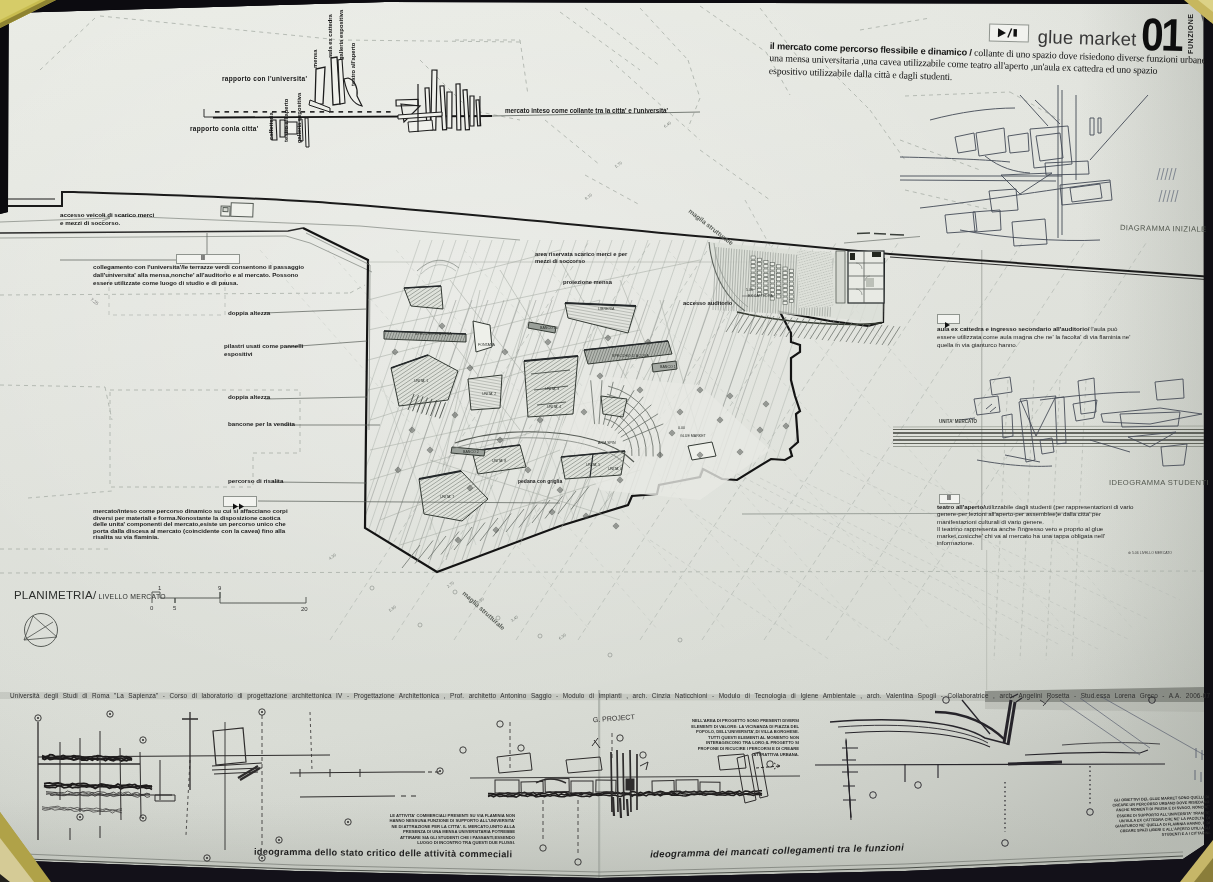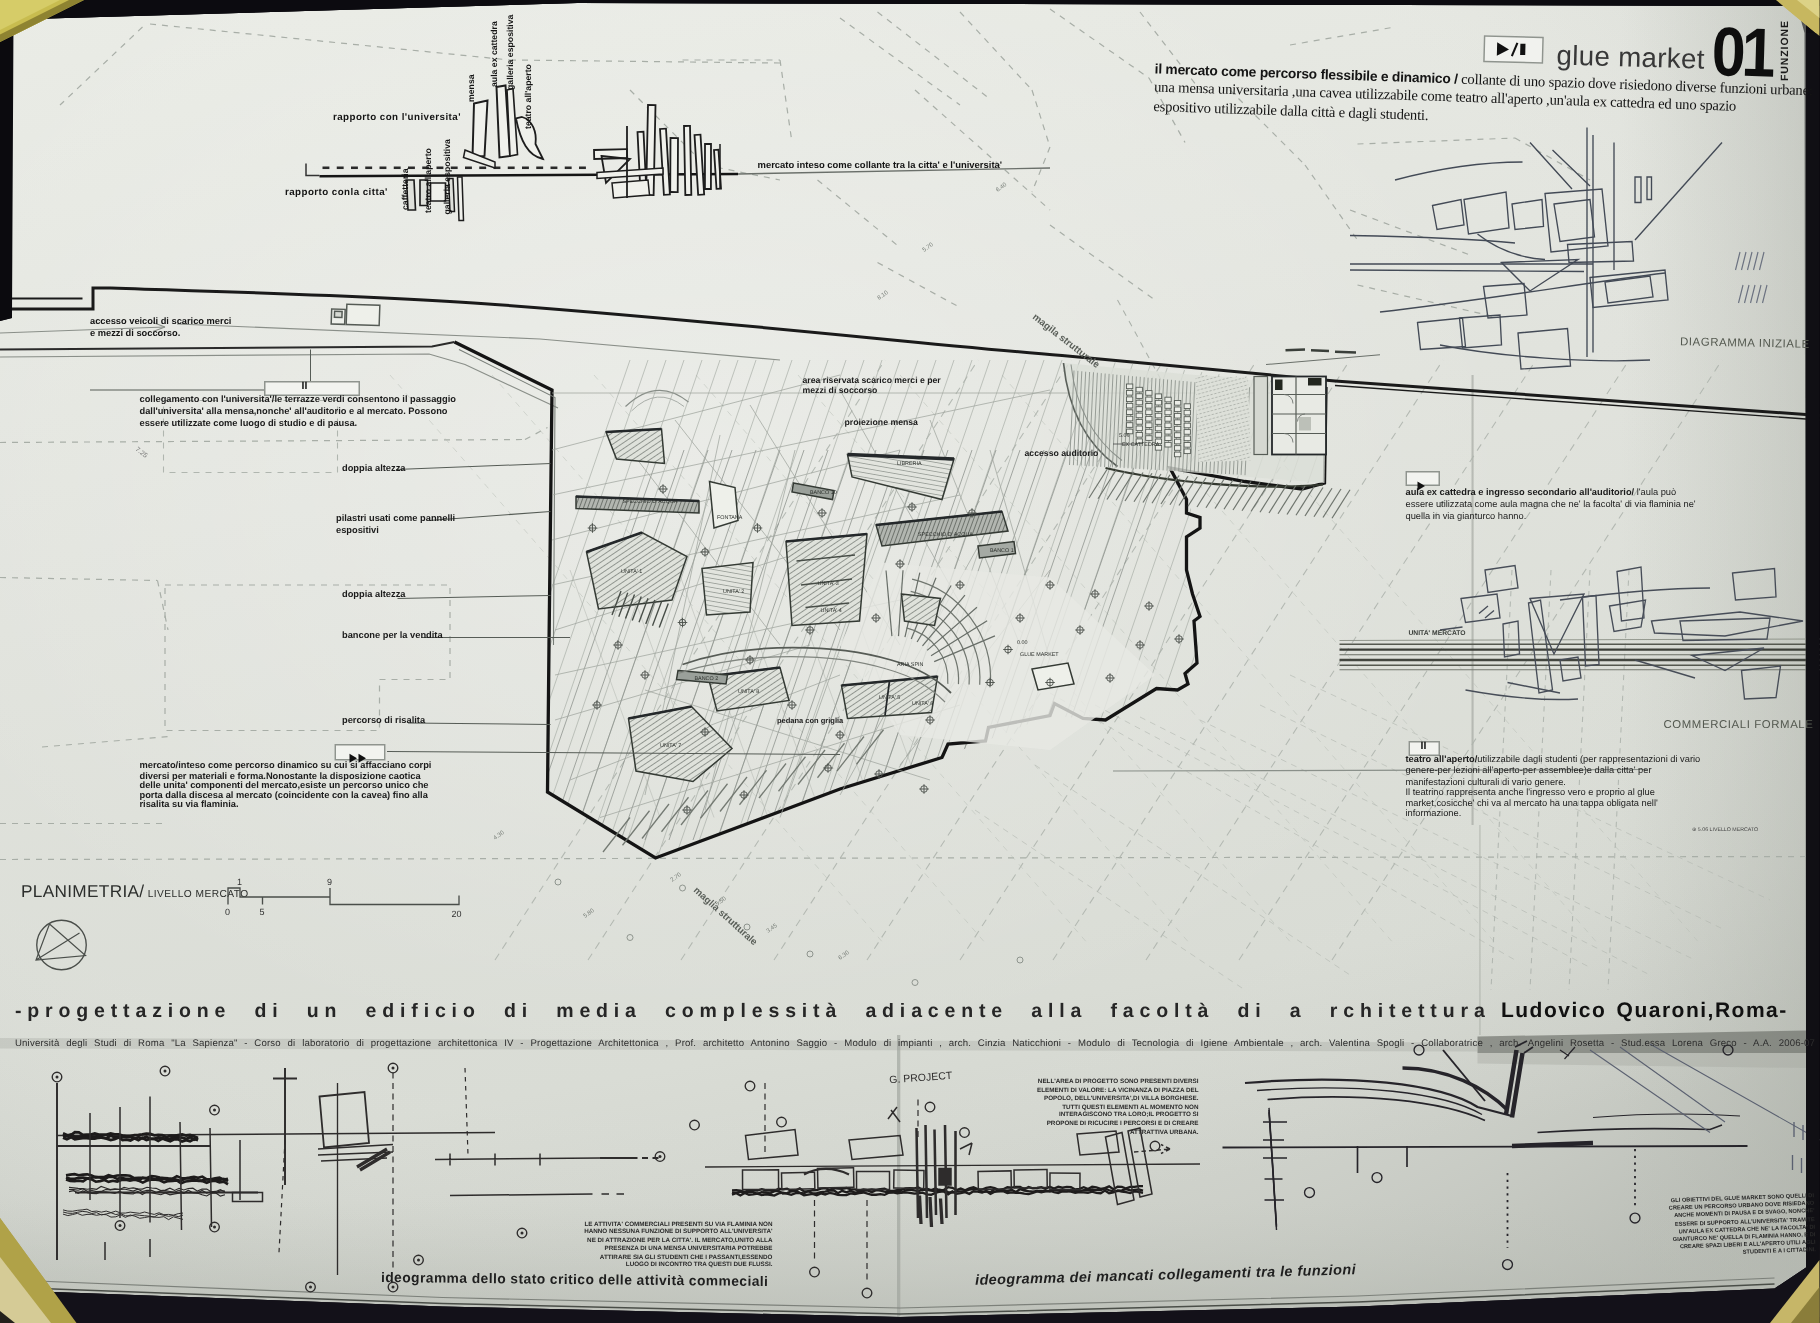--- a/index.html
+++ b/index.html
@@ -1026,25 +1026,24 @@
 <div class="tx" style="left:535px;top:251px;width:95px;font-size:5.8px;line-height:7px;font-weight:bold;color:#1c1c1c;">area  riservata scarico merci e per mezzi di soccorso</div>
 <div class="tx" style="left:563px;top:279px;font-size:5.8px;font-weight:bold;color:#1c1c1c;white-space:nowrap;">proiezione mensa</div>
 <div class="tx" style="left:683px;top:300px;font-size:5.8px;font-weight:bold;color:#1c1c1c;white-space:nowrap;">accesso auditorio</div>
 <div class="tx" style="left:518px;top:478px;font-size:5px;font-weight:bold;color:#1c1c1c;white-space:nowrap;">pedana con griglia</div>
 <div class="tx" style="left:937px;top:314px;width:21px;height:8px;border:1px solid #8f948e;background:#f2f3ef;"><svg width="21" height="8">
         <polygon points="7,1 7,7 12,4" fill="#111"></polygon>
       </svg></div>
 <div class="tx" style="left:937px;top:325px;width:200px;font-size:6.2px;line-height:8px;color:#1c1c1c;"><span class="b">aula ex cattedra e ingresso secondario all'auditorio/</span>  l'aula può essere utilizzata come aula magna che ne' la facolta' di via flaminia ne' quella in via gianturco hanno.</div>
 <div class="tx" style="left:939px;top:419px;font-size:4.5px;font-weight:bold;color:#3a3e3a;white-space:nowrap;">UNITA'  MERCATO</div>
 <div class="tx" style="left:1120px;top:224px;font-size:7.6px;letter-spacing:0.4px;color:#53584f;transform:rotate(1.2deg);white-space:nowrap;">DIAGRAMMA INIZIALE</div>
-<div class="tx" style="left:1109px;top:478px;font-size:7.6px;letter-spacing:0.4px;color:#53584f;white-space:nowrap;">COMMERCIALI FORMALE</div>
+<div class="tx" style="left:1109px;top:478px;font-size:7.6px;letter-spacing:0.4px;color:#53584f;white-space:nowrap;">IDEOGRAMMA STUDENTI</div>
 <div class="tx" style="left:939px;top:494px;width:19px;height:8px;border:1px solid #8f948e;background:#f2f3ef;font-size:7px;font-weight:bold;color:#111;">
       <span style="position:absolute;left:7px;top:-1px;">II</span>
     </div>
 <div class="tx" style="left:937px;top:503px;width:205px;font-size:6.2px;line-height:7.3px;color:#1c1c1c;"><span class="b">teatro all'aperto/</span>utilizzabile dagli   studenti (per rappresentazioni di vario genere-per lezioni all'aperto-per assemblee)e dalla citta' per manifestazioni culturali di vario genere.<br>Il teatrino rappresenta anche l'ingresso vero e proprio al glue market,cosicche' chi va al mercato ha una tappa obligata nell' informazione.</div>
 <div class="tx" style="left:1128px;top:551px;font-size:3.5px;color:#444;white-space:nowrap;">⊕ 5.06 LIVELLO MERCATO</div>
-<div class="tx" style="left:10px;top:665px;width:1203px;white-space:nowrap;font-size:13px;font-weight:bold;color:#262626;letter-spacing:3.9px;word-spacing:8px;">-progettazione di un edificio di media complessità adiacente alla facoltà di a rchitettura<span style="letter-spacing:1px;word-spacing:2px;font-size:14px;color:#111;">&nbsp;Ludovico Quaroni,Roma-</span></div>
 <div class="tx" style="left:10px;top:692px;width:1203px;white-space:nowrap;font-size:6.4px;color:#2e2e2e;word-spacing:2.6px;letter-spacing:0.12px;">Università degli Studi di Roma "La Sapienza"  -  Corso di laboratorio di progettazione architettonica IV   -  Progettazione Architettonica , Prof. architetto Antonino Saggio  -  Modulo di impianti ,  arch. Cinzia Naticchioni  -  Modulo di Tecnologia di Igiene Ambientale ,  arch. Valentina Spogli   -  Collaboratrice , arch. Angelini Rosetta  -   Stud.essa Lorena Greco  -  A.A. 2006-07  -</div>
 <div class="tx" style="left:687px;top:718px;width:112px;font-size:4.2px;line-height:5.6px;color:#2a2a2a;text-align:right;font-weight:bold;">NELL'AREA DI PROGETTO SONO PRESENTI DIVERSI ELEMENTI DI VALORE:  LA VICINANZA DI PIAZZA DEL POPOLO, DELL'UNIVERSITA',DI VILLA BORGHESE. TUTTI QUESTI ELEMENTI AL MOMENTO NON INTERAGISCONO TRA LORO;IL PROGETTO SI PROPONE DI RICUCIRE I PERCORSI E DI CREARE  ATTRATTIVA URBANA.</div>
 <div class="tx" style="left:385px;top:813px;width:130px;font-size:4.2px;line-height:5.4px;color:#2a2a2a;text-align:right;font-weight:bold;">LE ATTIVITA' COMMERCIALI PRESENTI SU VIA FLAMINIA NON HANNO NESSUNA FUNZIONE DI SUPPORTO ALL'UNIVERSITA' NE DI ATTRAZIONE PER LA CITTA'. IL MERCATO,UNITO ALLA PRESENZA DI UNA MENSA UNIVERSITARIA POTREBBE ATTIRARE SIA GLI STUDENTI CHE I PASSANTI,ESSENDO LUOGO DI INCONTRO TRA QUESTI DUE FLUSSI.</div>
 <div class="tx" style="left:1100px;top:797px;width:110px;font-size:3.8px;line-height:5.2px;color:#2a2a2a;text-align:right;font-weight:bold;transform:rotate(-2deg);">GLI OBIETTIVI DEL GLUE MARKET SONO QUELLI DI CREARE UN PERCORSO URBANO DOVE RISIEDANO ANCHE MOMENTI DI PAUSA E DI SVAGO, NONCHE' ESSERE DI SUPPORTO ALL'UNIVERSITA' TRAMITE UN'AULA EX CATTEDRA CHE NE' LA FACOLTA' DI GIANTURCO NE' QUELLA DI FLAMINIA HANNO, E DI CREARE SPAZI LIBERI E ALL'APERTO UTILI AGLI STUDENTI  E A I CITTADINI.</div>
 <div class="tx" style="left:254px;top:848px;font-size:9.2px;font-weight:bold;color:#1f1f1f;letter-spacing:0.3px;transform:rotate(0.6deg);white-space:nowrap;">ideogramma dello stato critico delle attività commeciali</div>
 <div class="tx" style="left:650px;top:845px;font-size:9.6px;font-weight:bold;color:#1f1f1f;letter-spacing:0.3px;transform:rotate(-1.6deg);font-style:italic;white-space:nowrap;">ideogramma dei mancati collegamenti tra le funzioni</div>
 </div>
 </body></html>

